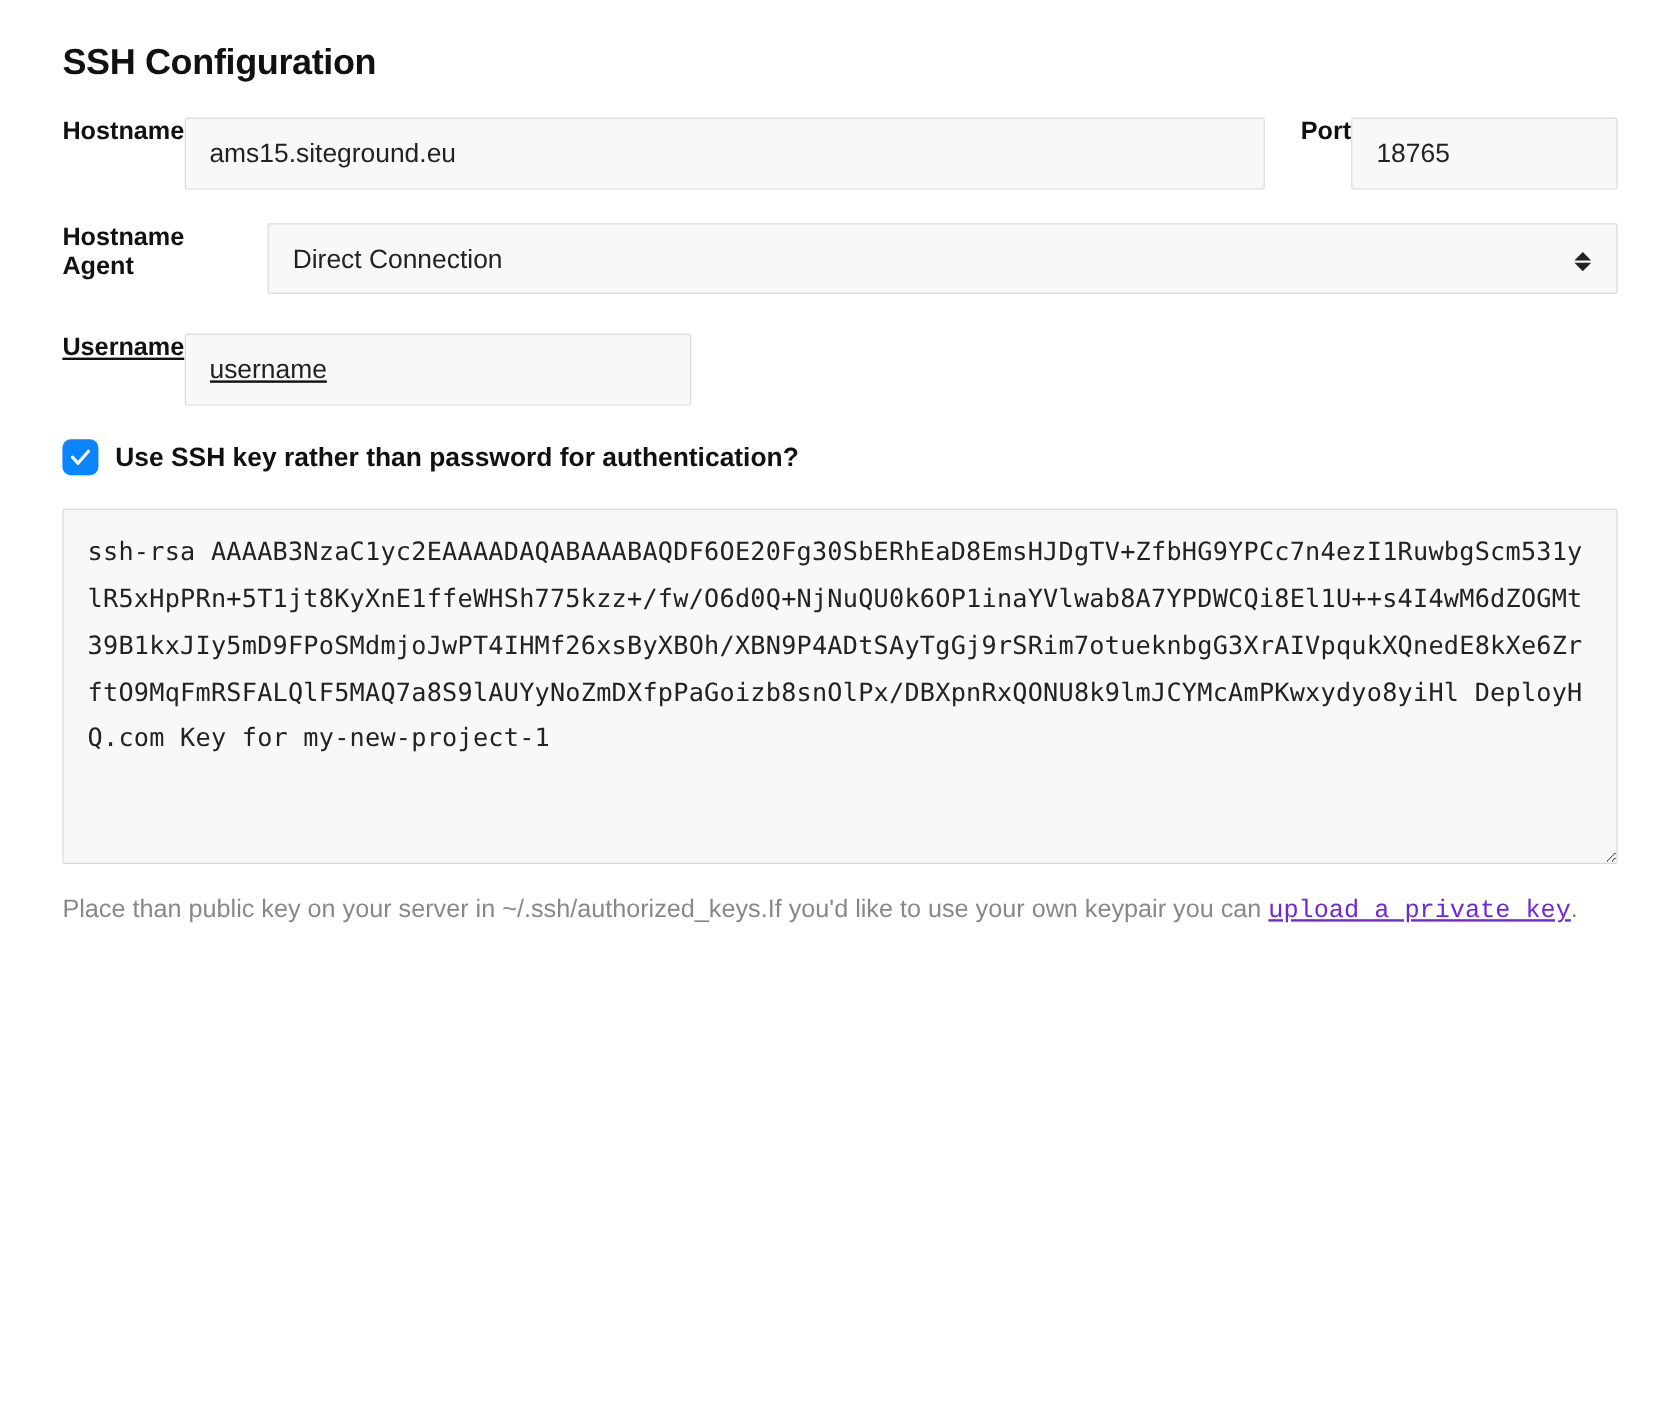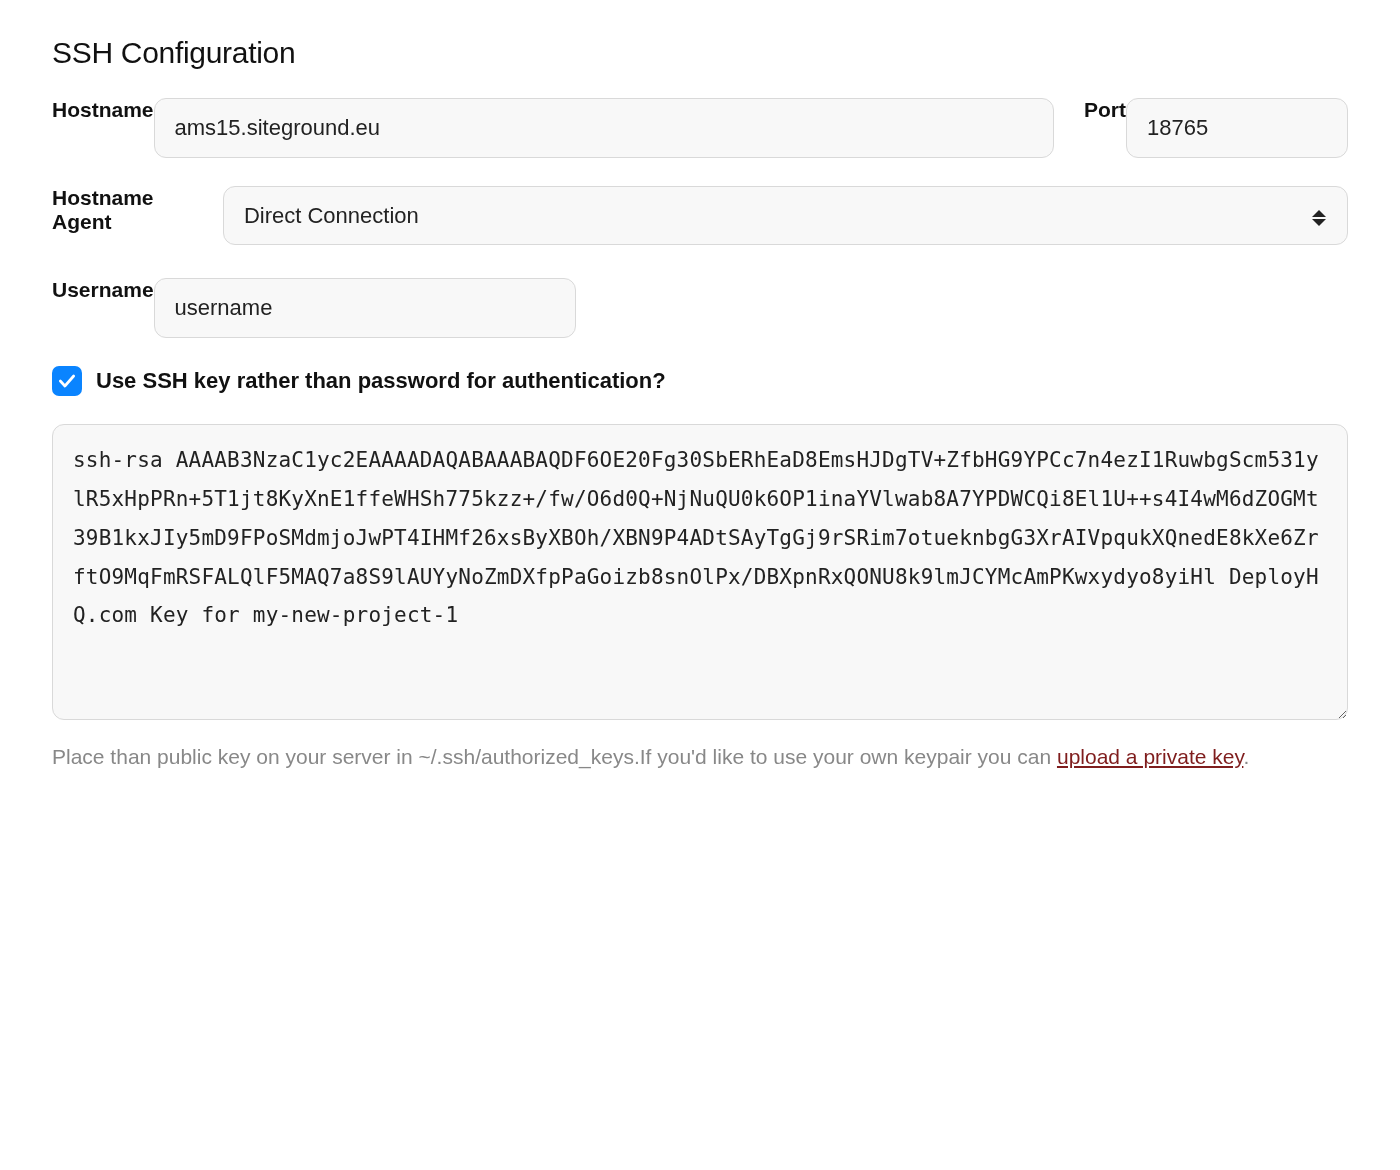--- a/index.html
+++ b/index.html
@@ -6,45 +6,45 @@
   body {
     margin: 0;
     padding: 36px 52px;
     font-family: -apple-system, BlinkMacSystemFont, "Segoe UI", Helvetica, Arial, sans-serif;
     color: #111;
     background: #fff;
     font-size: 19px;
   }
   h2.section-title {
     font-size: 30px;
-    font-weight: 400;
+    font-weight: 700;
     margin: 0 0 28px 0;
     letter-spacing: -0.3px;
   }
   .row {
     display: flex;
     gap: 30px;
     margin-bottom: 28px;
   }
   .field { display: flex; flex-direction: row; }
   .field.hostname { flex: 1; }
   .field.port { width: 264px; }
   .field.full { width: 100%; margin-bottom: 28px; }
-  .field.username { width: 524px; margin-bottom: 28px; }
+  .field.username { width: 524px; margin-bottom: 28px; text-decoration: underline; }
   label.field-label {
     font-size: 21px;
     font-weight: 700;
     margin-bottom: 16px;
   }
   input.text-input, .select-wrap select, textarea.key-area {
     width: 100%;
     font-size: 22px;
     padding: 16px 20px;
     border: 1px solid #d9d9d9;
-    border-radius: 12px;
+    border-radius: 2px;
     background: #f8f8f8;
     color: #222;
     font-family: inherit;
   }
   .select-wrap {
     position: relative;
     width: 100%;
     padding-left: 24px;
   }
   .select-wrap select {
@@ -104,22 +104,23 @@
     word-break: break-all;
   }
 
   .help-text {
     font-size: 21px;
     color: #888;
     margin-top: 16px;
     line-height: 1.5;
   }
   .help-text a {
-    color: #7f1d1d;
+    color: #6d28d9;
     text-decoration: underline;
+    font-family: Liberation Mono, monospace;
   }
 </style>
 </head>
 <body>
 
 
 
 <h2 class="section-title">SSH Configuration</h2>
 
 <div class="row">

